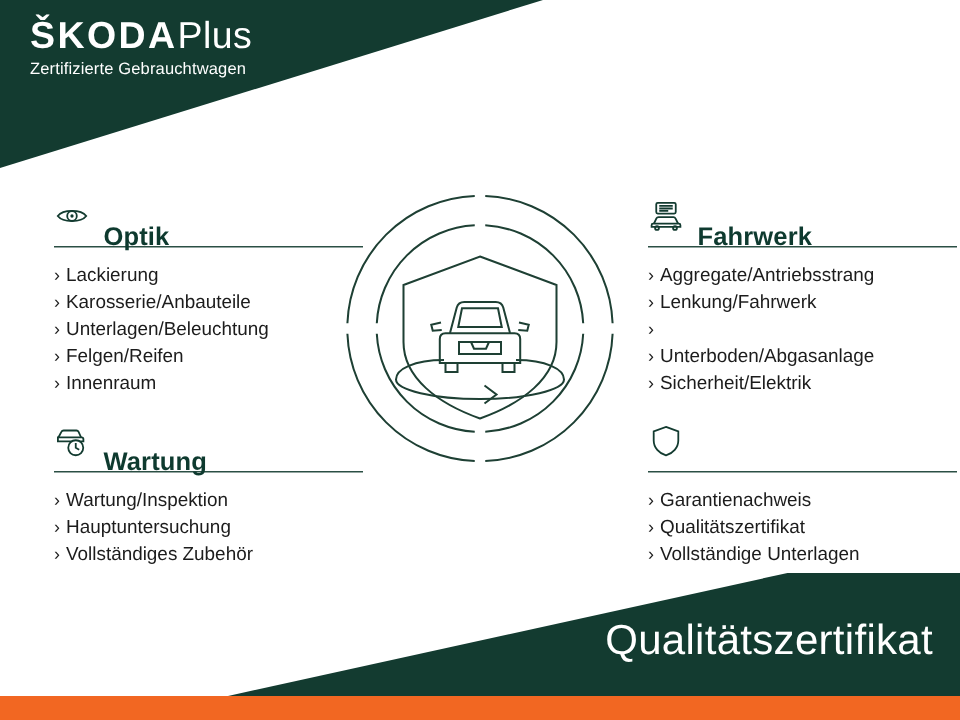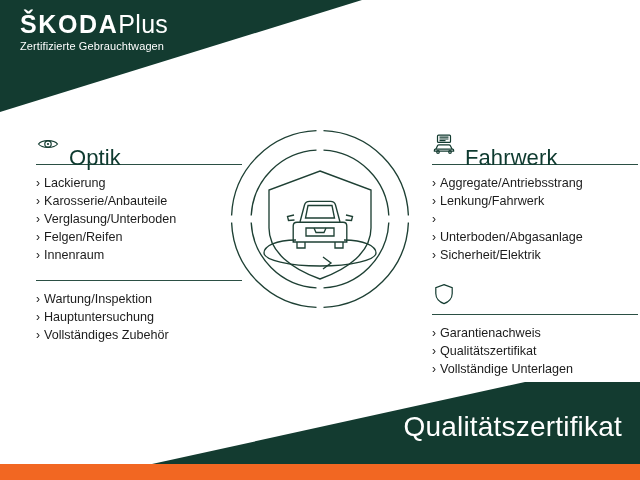--- a/index.html
+++ b/index.html
@@ -77,22 +77,22 @@
   }
   .section-icon {
     width: 24px;
     height: 24px;
     display: flex;
     align-items: center;
     justify-content: center;
     flex: 0 0 24px;
   }
   .section-title {
-    font-size: 22px;
-    font-weight: normal;
+    font-size: 17px;
+    font-weight: bold;
     color: #0e3a2f;
     letter-spacing: 0.1px;
     margin-top: 27px;
   }
   .section-rule {
     height: 1px;
     background: #2b4f44;
     margin: 6px 0 9px 0;
     width: 100%;
   }
@@ -177,34 +177,45 @@
         <li>
             <span class="chev">›</span>
             <span>Lackierung</span>
           </li>
         <li>
             <span class="chev">›</span>
             <span>Karosserie/Anbauteile</span>
           </li>
         <li>
             <span class="chev">›</span>
-            <span>Verglasung/Unterboden</span>
+            <span>Unterlagen/Beleuchtung</span>
           </li>
         <li>
             <span class="chev">›</span>
             <span>Felgen/Reifen</span>
           </li>
         <li>
             <span class="chev">›</span>
             <span>Innenraum</span>
           </li>
       </ul>
     </div>
 
     <div class="section" style="margin-top:16px">
+      <div class="section-head">
+        <span class="section-icon">
+          <svg viewBox="0 0 24 24" width="24" height="24" fill="none" stroke="#133b30" stroke-width="1.2">
+            <path d="M3 9.5 L5 5.8 C5.3 5.2, 5.8 5, 6.4 5 L15 5 C15.6 5, 16.1 5.3, 16.4 5.9 L18 9.5"></path>
+            <path d="M2.6 9.6 L18.4 9.6 C19.1 9.6, 19.6 10.1, 19.6 10.8 L19.6 12.2 L2.6 12.2 Z"></path>
+            <circle cx="14.5" cy="16.5" r="5" fill="#ffffff"></circle>
+            <path d="M14.5 13.4 L14.5 16.5 L16.8 17.8"></path>
+          </svg>
+        </span>
+        <span class="section-title">Wartung</span>
+      </div>
       <div class="section-rule"></div>
       <ul class="item-list">
         <li>
             <span class="chev">›</span>
             <span>Wartung/Inspektion</span>
           </li>
         <li>
             <span class="chev">›</span>
             <span>Hauptuntersuchung</span>
           </li>

